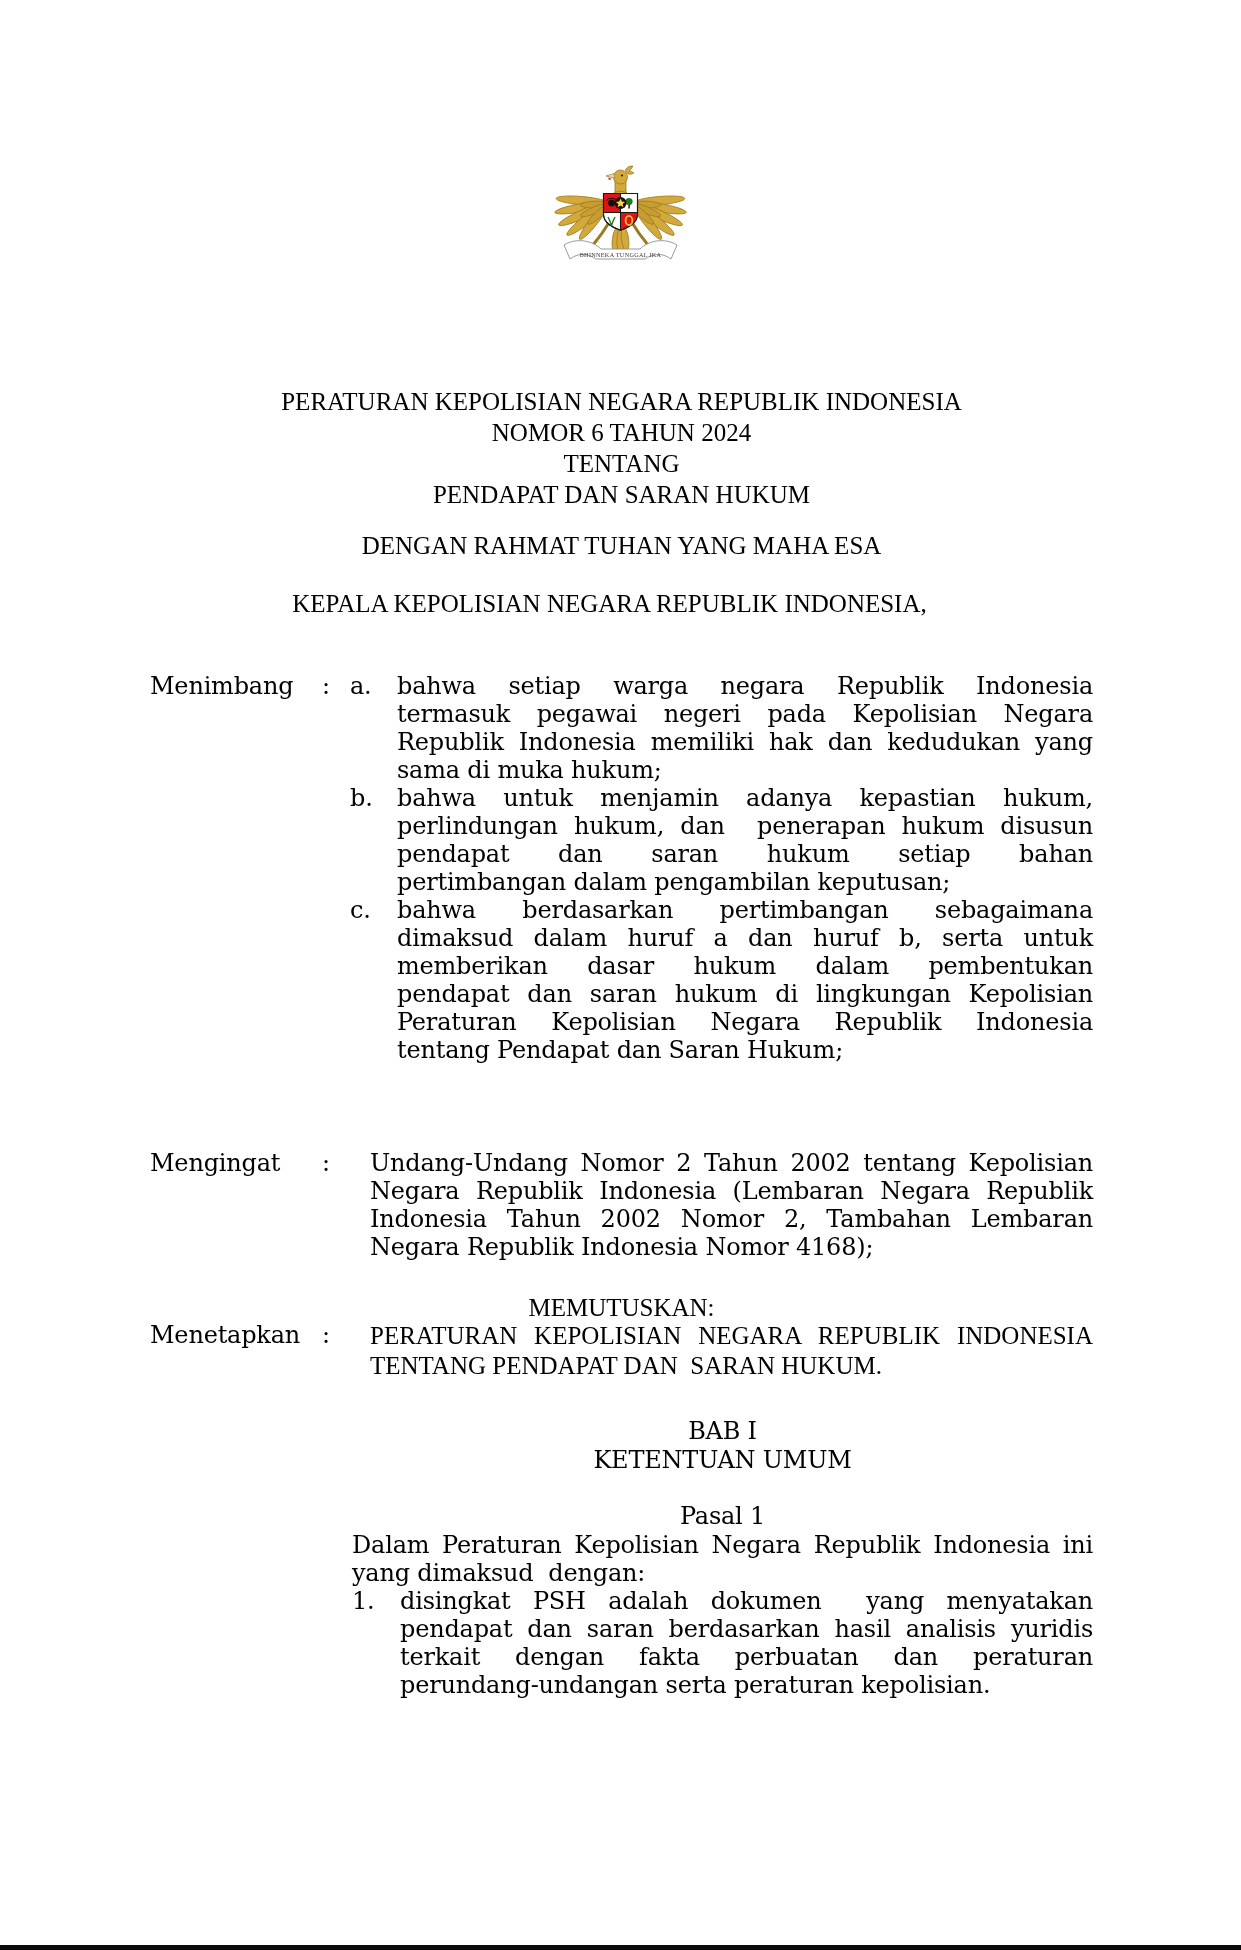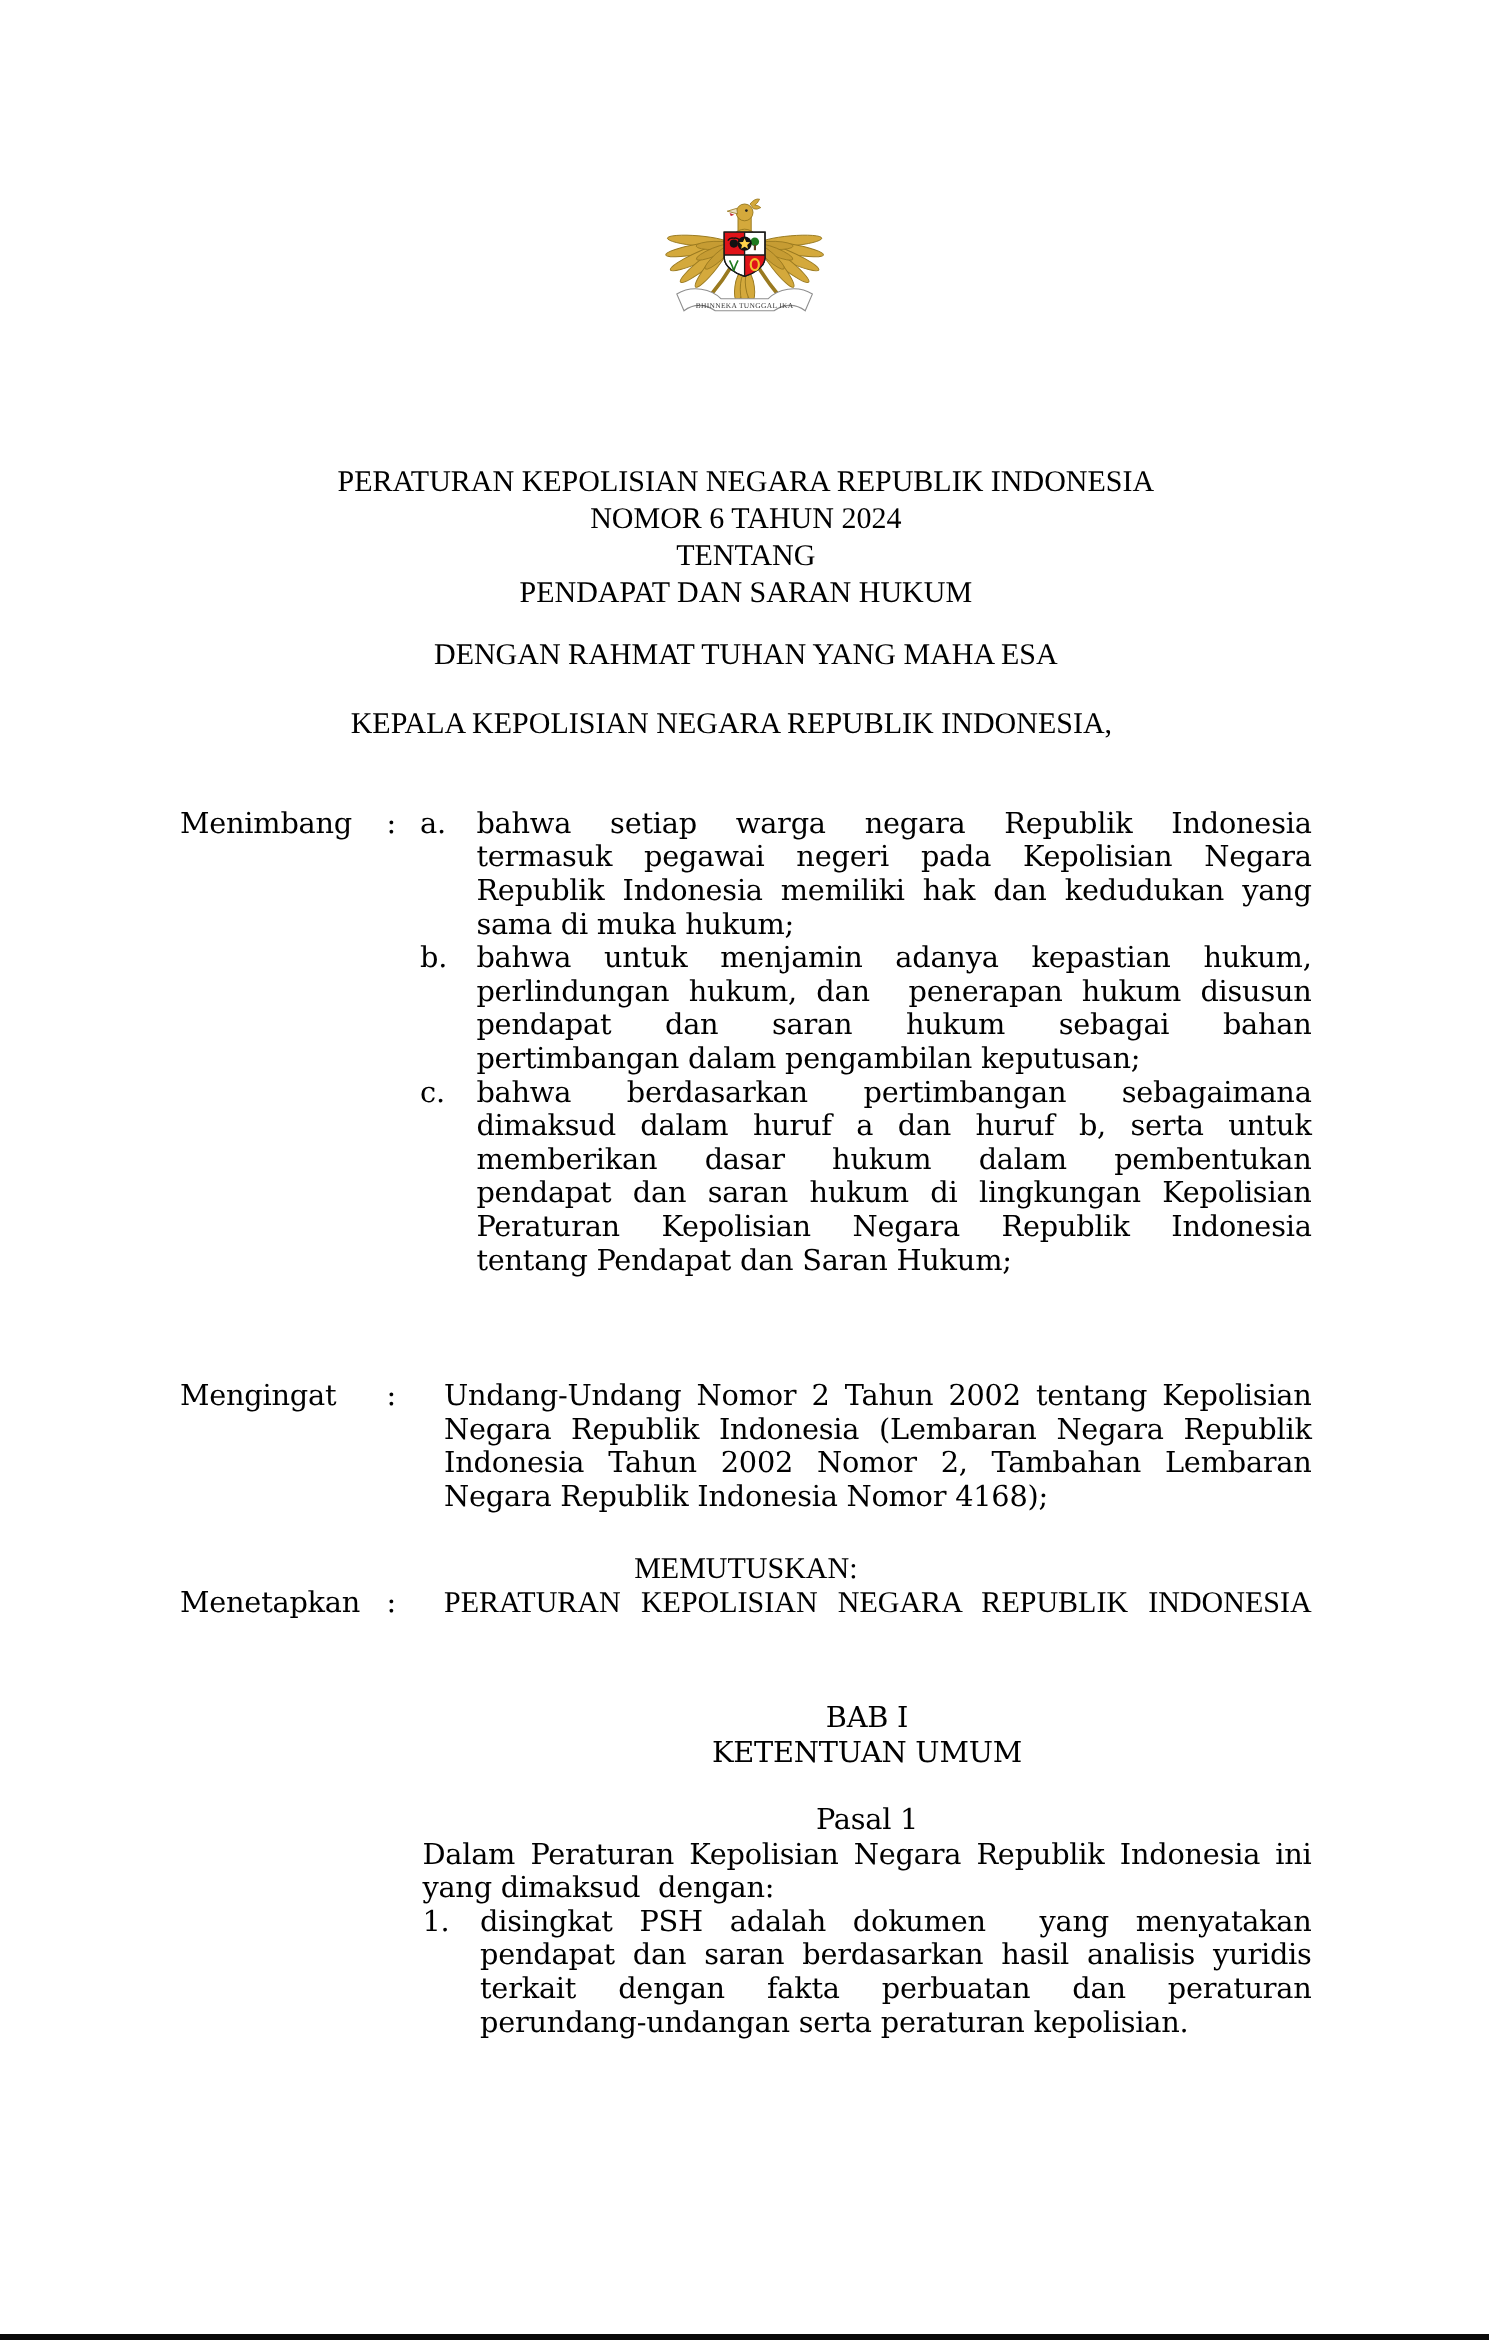--- a/index.html
+++ b/index.html
@@ -127,21 +127,21 @@
     <div class="gc4">
       <div class="jl">bahwa setiap warga negara Republik Indonesia</div>
       <div class="jl">termasuk pegawai negeri pada Kepolisian Negara</div>
       <div class="jl">Republik Indonesia memiliki hak dan kedudukan yang</div>
       <div class="ll">sama di muka hukum;</div>
     </div>
     <div class="gc3">b.</div>
     <div class="gc4">
       <div class="jl">bahwa untuk menjamin adanya kepastian hukum,</div>
       <div class="jl">perlindungan hukum, dan  penerapan hukum disusun</div>
-      <div class="jl">pendapat dan saran hukum sebagai bahan</div>
+      <div class="jl">pendapat dan saran hukum setiap bahan</div>
       <div class="ll">pertimbangan dalam pengambilan keputusan;</div>
     </div>
     <div class="gc3">c.</div>
     <div class="gc4">
       <div class="jl">bahwa berdasarkan pertimbangan sebagaimana</div>
       <div class="jl">dimaksud dalam huruf a dan huruf b, serta untuk</div>
       <div class="jl">memberikan dasar hukum dalam pembentukan</div>
       <div class="jl">pendapat dan saran hukum di lingkungan Kepolisian</div>
       <div class="jl">Peraturan Kepolisian Negara Republik Indonesia</div>
       <div class="ll">tentang Pendapat dan Saran Hukum;</div>
@@ -159,20 +159,21 @@
     </div>
   </div>
 
   <div class="abs tfont t25 cline" style="left:150px; top:1292px; width:943px;">MEMUTUSKAN:</div>
 
   <div class="abs grid3 b24" style="left:150px; top:1321px; width:943px;">
     <div class="gc1">Menetapkan</div>
     <div class="gc2">:</div>
     <div class="gc3 tfont" style="font-size:25px; line-height:29.5px; letter-spacing:0;">
       <div class="jl">PERATURAN KEPOLISIAN NEGARA REPUBLIK INDONESIA</div>
+      <div class="ll">TENTANG PENDAPAT DAN  SARAN HUKUM.</div>
     </div>
   </div>
 
   <div class="abs b24" style="left:352px; top:1417px; width:741px; line-height:29px;">
     <div class="cline">BAB I</div>
     <div class="cline">KETENTUAN UMUM</div>
   </div>
 
   <div class="abs b24 cline" style="left:352px; top:1502px; width:741px;">Pasal 1</div>
 

